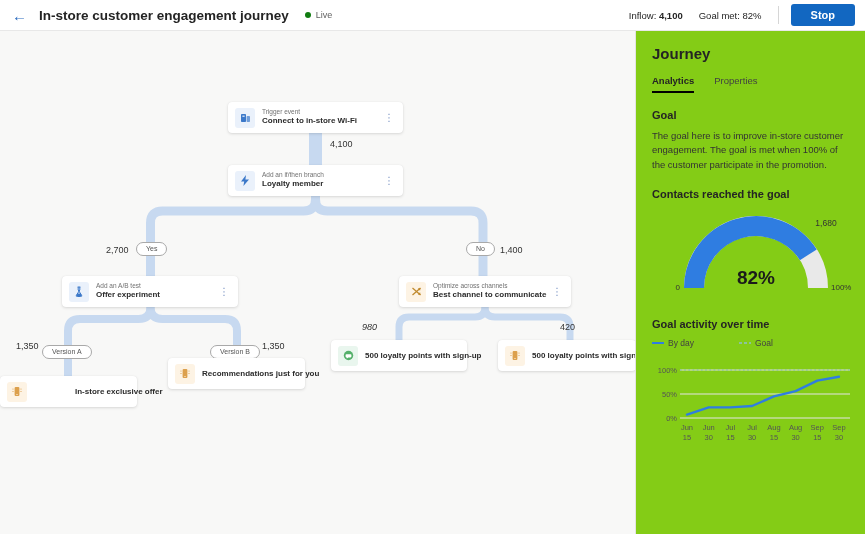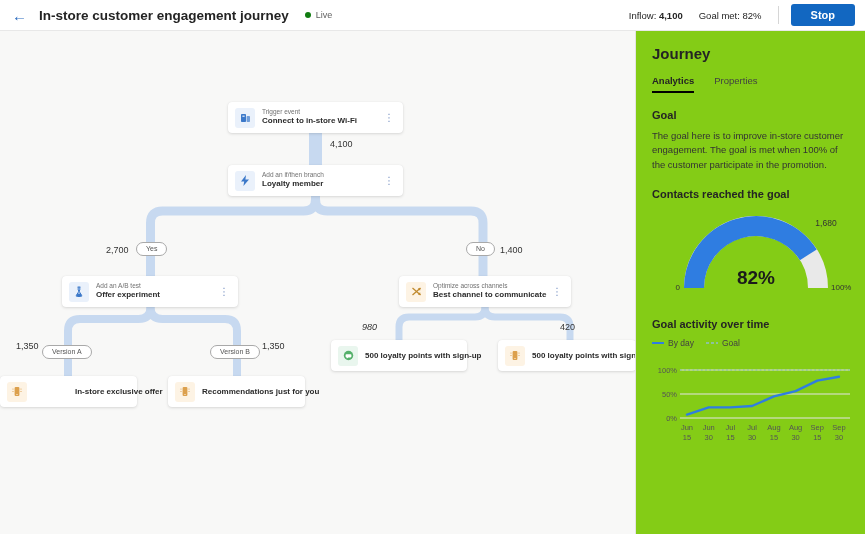--- a/index.html
+++ b/index.html
@@ -64,21 +64,21 @@
     position:absolute;top:31px;left:636px;right:0;bottom:0;background:#84cc16;
     padding:14px 14px 0 16px;box-sizing:border-box;overflow:hidden;
   }
   .panel-title{font-size:15px;font-weight:700;color:#242424;}
   .tabs{display:flex;margin-top:13px;}
   .tab{font-size:9.5px;color:#424242;margin-right:20px;padding-bottom:5px;cursor:pointer;}
   .tab.active{color:#242424;font-weight:700;border-bottom:2px solid #000000;}
   .sec-heading{font-size:11px;font-weight:700;color:#242424;margin-top:16px;}
   .goal-text{font-size:9.5px;color:#333;line-height:1.5;margin-top:8px;width:192px;}
   .gauge-wrap{margin-top:6px;}
-  .legend{display:flex;align-items:center;margin-top:8px;}
+  .legend{display:flex;align-items:center;margin-top:8px;gap:33px;}
   .legend-item{display:flex;align-items:center;margin-right:12px;font-size:8.5px;color:#424242;}
   .legend-swatch{margin-right:4px;display:inline-flex;}
   .chart-wrap{margin-top:10px;}
 </style>
 </head>
 <body>
 
 <div class="header">
   <span class="back">←</span>
   <span class="title">In-store customer engagement journey</span>
@@ -184,21 +184,21 @@
           <rect x="4.2" y="8.2" width="1.6" height="0.9" rx="0.4" fill="#fdf3e4"></rect>
           <circle cx="1" cy="3" r="0.6" fill="#dca04d"></circle>
           <circle cx="9" cy="3" r="0.6" fill="#dca04d"></circle>
           <circle cx="1" cy="5.5" r="0.6" fill="#dca04d"></circle>
           <circle cx="9" cy="5.5" r="0.6" fill="#dca04d"></circle>
         </svg>
     </span>
     <span class="t-single">In-store exclusive offer</span>
   </div>
 
-  <div class="node" style="left:168px;top:345px;width:137px;">
+  <div class="node" style="left:168px;top:327px;width:137px;">
     <span class="node-icon ic-orange">
       <svg width="10" height="11" viewBox="0 0 10 11">
           <rect x="2.6" y="1" width="4.8" height="9" rx="1" fill="#dca04d"></rect>
           <rect x="4.2" y="8.2" width="1.6" height="0.9" rx="0.4" fill="#fdf3e4"></rect>
           <circle cx="1" cy="3" r="0.6" fill="#dca04d"></circle>
           <circle cx="9" cy="3" r="0.6" fill="#dca04d"></circle>
           <circle cx="1" cy="5.5" r="0.6" fill="#dca04d"></circle>
           <circle cx="9" cy="5.5" r="0.6" fill="#dca04d"></circle>
         </svg>
     </span>

